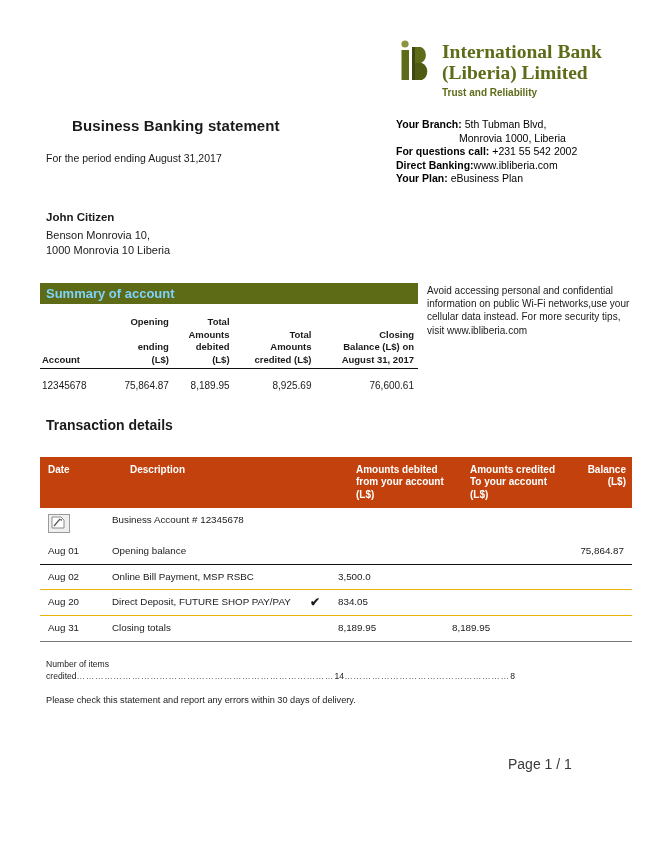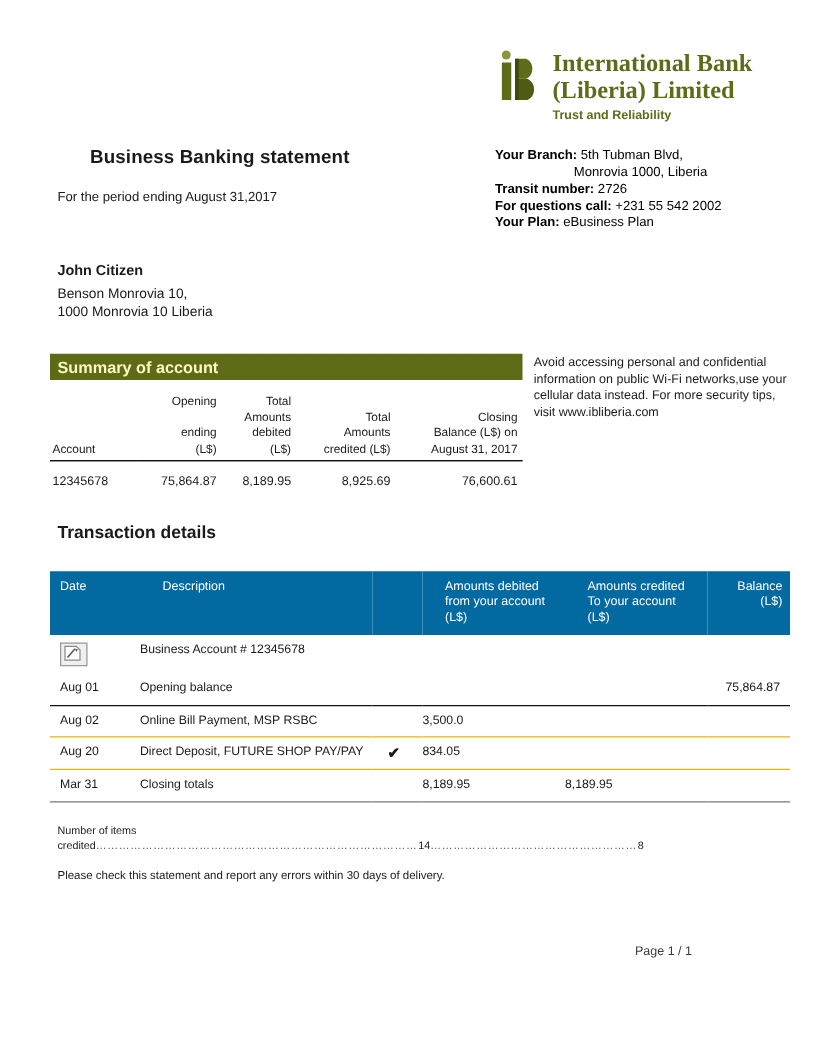--- a/index.html
+++ b/index.html
@@ -102,37 +102,37 @@
   }
 
   
   .summary-band {
     position: absolute;
     left: 40px;
     top: 283px;
     width: 378px;
     height: 21px;
     background: #5d6a16;
-    color: #fef9c3;
+    color: #7dd3fc;
     font-size: 13px;
     font-weight: bold;
     line-height: 21px;
     padding-left: 6px;
     box-sizing: border-box;
   }
   .summary-table {
     position: absolute;
     left: 40px;
     top: 308px;
     width: 378px;
     border-collapse: collapse;
     font-size: 9.5px;
   }
   .summary-table th {
-    font-weight: normal;
+    font-weight: bold;
     vertical-align: bottom;
     padding: 0 4px 2px 0;
     text-align: right;
     line-height: 12.4px;
     height: 58px;
   }
   .summary-table th.col-account { text-align: left; padding-left: 2px; }
   .summary-table thead tr { border-bottom: 1.6px solid #111; }
   .summary-table td {
     padding: 11px 4px 4px 0;
@@ -162,23 +162,23 @@
     left: 40px;
     top: 457px;
     width: 592px;
   }
   table.tx {
     width: 592px;
     border-collapse: collapse;
     font-size: 9.8px;
   }
   table.tx thead th {
-    background: #0369a1;
+    background: #c2410c;
     color: #fff;
-    font-weight: normal;
+    font-weight: bold;
     font-size: 10px;
     text-align: left;
     vertical-align: top;
     padding: 7px 6px 7px 18px;
     line-height: 12.4px;
     height: 34px;
   }
   table.tx thead th.first { padding-left: 8px; }
   table.tx thead th.bal { text-align: right; }
   table.tx tbody td {
@@ -230,21 +230,21 @@
   .disclaimer {
     position: absolute;
     left: 46px;
     top: 695px;
     font-size: 9.2px;
   }
   .page-num {
     position: absolute;
     left: 508px;
     top: 756px;
-    font-size: 10px;
+    font-size: 14px;
     color: #3a3a3a;
   }
 </style>
 </head>
 <body>
 
 <div class="page">
 
   <div class="logo-block">
     <div class="logo-row">
@@ -265,26 +265,25 @@
     <div class="logo-tag">Trust and Reliability</div>
   </div>
 
   <div class="branch-info">
     <div>
       <span class="lbl">Your Branch:</span>
       <span>5th Tubman Blvd,</span>
     </div>
     <div class="indent">Monrovia 1000, Liberia</div>
     <div>
-      <span class="lbl">Transit number:</span>
-      <span>2726</span>
+      <span class="lbl">For questions call:</span>
+      <span>+231 55 542 2002</span>
     </div>
     <div>
-      <span class="lbl">For questions call:</span>
-      <span>+231 55 542 2002</span>
+      <span class="lbl">Direct Banking:</span><span>www.ibliberia.com</span>
     </div>
     <div>
       <span class="lbl">Your Plan:</span>
       <span>eBusiness Plan</span>
     </div>
   </div>
 
   <div class="doc-title">Business Banking statement</div>
   <div class="doc-period">For the period ending August 31,2017</div>
   <div class="cust-name">John Citizen</div>
@@ -399,21 +398,21 @@
         <tr class="rule-thin">
           <td class="c-date">Aug 20</td>
           <td class="c-desc">Direct Deposit, FUTURE SHOP PAY/PAY</td>
           <td class="c-chk">✔</td>
           <td class="c-deb">834.05</td>
           <td class="c-cre"></td>
           <td class="c-bal"></td>
         </tr>
 
         <tr class="rule-light">
-          <td class="c-date">Mar 31</td>
+          <td class="c-date">Aug 31</td>
           <td class="c-desc">Closing totals</td>
           <td class="c-chk"></td>
           <td class="c-deb">8,189.95</td>
           <td class="c-cre">8,189.95</td>
           <td class="c-bal"></td>
         </tr>
       </tbody>
     </table>
   </div>
 

